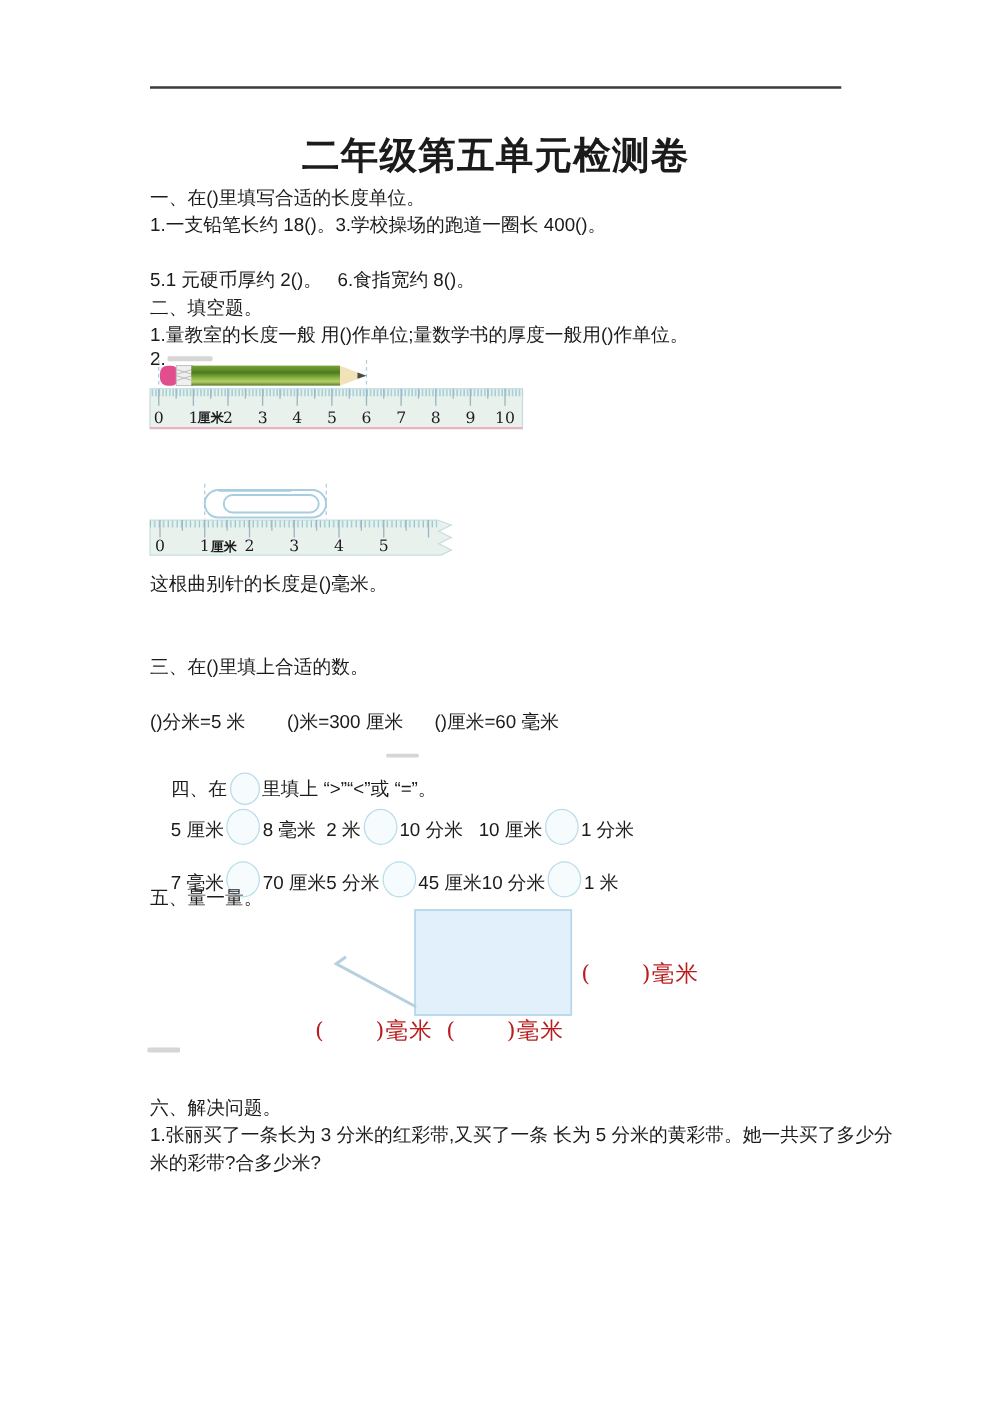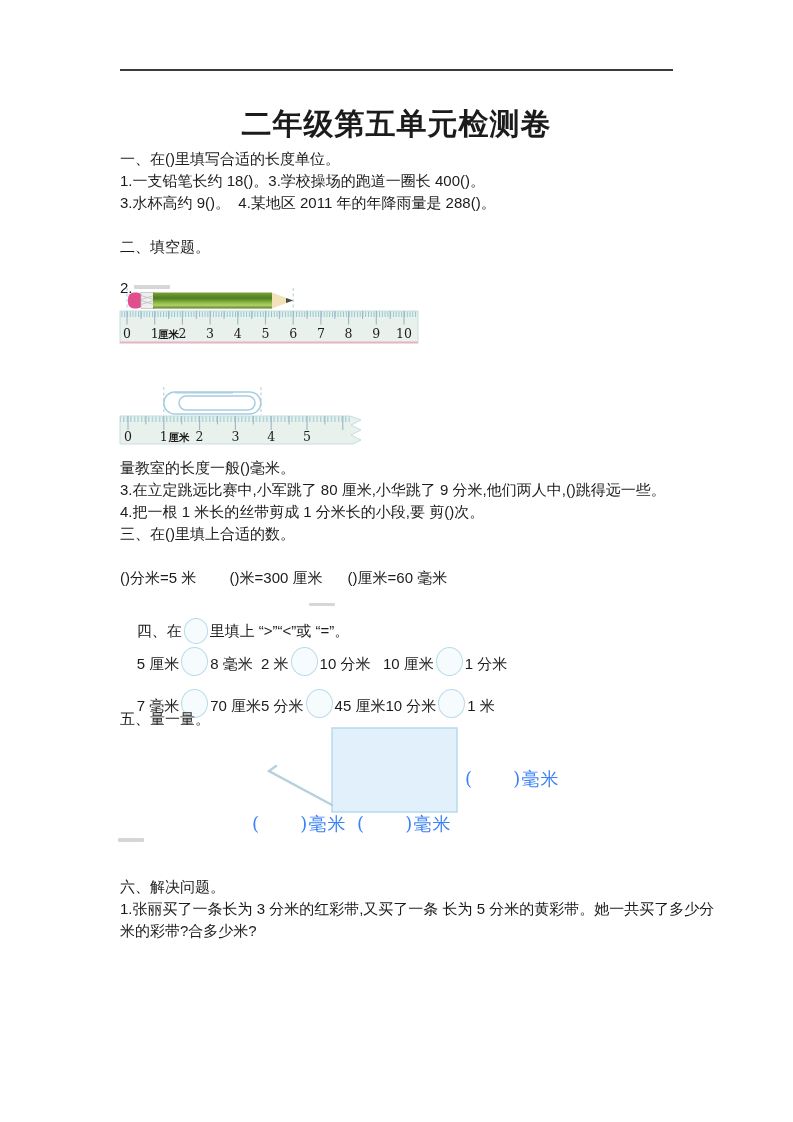--- a/index.html
+++ b/index.html
@@ -12,38 +12,39 @@
   .cmp{line-height:20px;}
   .circle{display:inline-block;width:25px;height:27px;border:1.5px solid #b9dcea;
           border-radius:50%;background:#f6fbfd;vertical-align:-7px;margin:0 2px;}
   .circle.small{width:22px;height:24px;vertical-align:-8px;}
   .smudge{position:absolute;background:#c8c8c8;opacity:.75;border-radius:1px;}
   .illus{position:absolute;}
   .rn{font-family:"DejaVu Serif",serif;font-size:12.5px;fill:#1c1c1c;text-anchor:middle;}
   .ru{font-family:"Liberation Sans",sans-serif;font-size:10.5px;font-weight:bold;
       fill:#1c1c1c;text-anchor:middle;}
   .mlabel{position:absolute;font-family:"DejaVu Serif",serif;font-size:18px;
-          color:#3b82f6;white-space:pre;letter-spacing:1px;}
+          color:#b91c1c;white-space:pre;letter-spacing:1px;}
   .pagenum{position:absolute;left:0;top:1038px;width:793px;text-align:center;
            font-family:"DejaVu Serif",serif;font-size:16px;}
 </style>
 </head>
 <body>
 
 <div class="page">
 
   <div class="rule"></div>
 
   <div class="title">二年级第五单元检测卷</div>
 
   <div class="t" style="top:149px">一、在()里填写合适的长度单位。</div>
   <div class="t" style="top:171px">1.一支铅笔长约 18()。3.学校操场的跑道一圈长 400()。</div>
-  <div class="t" style="top:193px">3.水杯高约 9()。  4.某地区 2011 年的年降雨量是 288()。</div>
+  <div class="t" style="top:215px">5.1 元硬币厚约 2()。   6.食指宽约 8()。</div>
 
   <div class="t" style="top:237px">二、填空题。</div>
+  <div class="t" style="top:259px">1.量教室的长度一般 用()作单位;量数学书的厚度一般用()作单位。</div>
   <div class="t" style="top:278px">2.</div>
   <div class="smudge" style="left:134px;top:285px;width:36px;height:4px"></div>
 
   <svg class="illus" style="left:115px;top:286px" width="312" height="62" viewBox="0 0 312 62">
     <defs>
       <pattern id="mm1" width="2.77" height="6" patternUnits="userSpaceOnUse">
         <rect x="1" y="0" width="0.9" height="6" fill="#86c2cb"></rect>
       </pattern>
       <pattern id="mm2" width="3.58" height="6" patternUnits="userSpaceOnUse">
         <rect x="1.2" y="0" width="0.9" height="6" fill="#86c2cb"></rect>
@@ -106,23 +107,21 @@
       <text class="rn" x="13" y="55">0</text>
       <text class="rn" x="48.8" y="55">1</text>
       <text class="ru" x="64" y="54.5">厘米</text>
       <text class="rn" x="84.6" y="55">2</text>
       <text class="rn" x="120.4" y="55">3</text>
       <text class="rn" x="156.2" y="55">4</text>
       <text class="rn" x="192" y="55">5</text>
     </g>
   </svg>
 
-  <div class="t" style="top:458px">量教室的长度一般()毫米。</div>
-  <div class="t" style="top:480px">3.在立定跳远比赛中,小军跳了 80 厘米,小华跳了 9 分米,他们两人中,()跳得远一些。</div>
-  <div class="t" style="top:502px">4.把一根 1 米长的丝带剪成 1 分米长的小段,要 剪()次。</div>
+  <div class="t" style="top:458px">这根曲别针的长度是()毫米。</div>
 
   <div class="t" style="top:524px">三、在()里填上合适的数。</div>
   <div class="t" style="top:568px">()分米=5 米        ()米=300 厘米      ()厘米=60 毫米</div>
 
   <div class="t" style="top:592px;line-height:26px">
     <span>四、在</span><span class="circle small"></span><span>里填上 “&gt;”“&lt;”或 “=”。</span>
   </div>
   <div class="smudge" style="left:309px;top:603px;width:26px;height:3px"></div>
 
   <div class="t cmp" style="top:627px">

